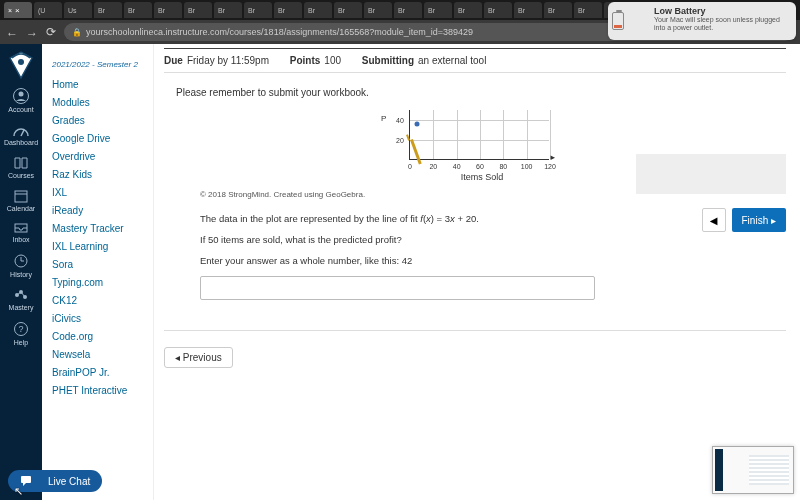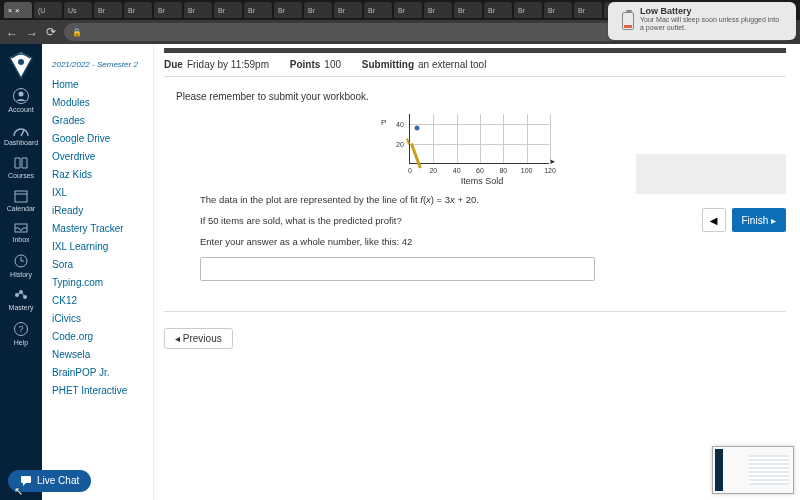--- a/index.html
+++ b/index.html
@@ -10,21 +10,21 @@
   .tab { height: 16px; min-width: 28px; background: #333; margin-right: 2px; display: flex; align-items: center; padding: 0 4px; font-size: 7px; color: #bbb; border-radius: 3px 3px 0 0; overflow: hidden; }
   .tab.active { background: #555; color: #fff; }
   .tab .x { margin-left: 3px; font-size: 8px; cursor: pointer; }
 
   .addrbar { height: 24px; background: #3a3a3a; display: flex; align-items: center; padding: 0 6px; gap: 8px; }
   .navbtn { color: #ccc; font-size: 12px; cursor: pointer; }
   .urlfield { flex: 1; height: 18px; background: #555; border-radius: 9px; display: flex; align-items: center; padding: 0 8px; font-size: 9px; color: #ccc; overflow: hidden; white-space: nowrap; }
   .urlfield .lock { margin-right: 4px; font-size: 8px; }
 
   
-  .notif { position: absolute; top: 2px; right: 4px; width: 188px; height: 38px; background: #e9e9ea; border-radius: 6px; box-shadow: 0 1px 3px rgba(0,0,0,0.2); display: flex; padding: 4px 14px; z-index: 50; }
+  .notif { position: absolute; top: 2px; right: 4px; width: 188px; height: 38px; background: #e9e9ea; border-radius: 6px; box-shadow: 0 1px 3px rgba(0,0,0,0.2); display: flex; padding: 4px 4px; z-index: 50; gap: 24px; }
   .notif-icon { width: 12px; height: 18px; border: 1px solid #888; border-radius: 2px; position: relative; margin-right: 6px; flex-shrink: 0; align-self: center; }
   .notif-icon::before { content:""; position:absolute; top:-3px; left:3px; width:6px; height:2px; background:#888; border-radius:1px; }
   .notif-icon::after { content:""; position:absolute; bottom:1px; left:1px; right:1px; height:3px; background:#d64; }
   .notif-text .t { font-size: 9px; font-weight: 600; color: #333; }
   .notif-text .d { font-size: 7px; color: #555; line-height: 1.1; }
 
   
   .app { display: flex; height: calc(500px - 44px); }
   .globalnav { width: 42px; background: #06213a; display: flex; flex-direction: column; align-items: center; padding-top: 4px; }
   .logo { width: 30px; height: 32px; margin-bottom: 4px; }
@@ -32,21 +32,21 @@
   .gnav-item svg { display:block; margin:0 auto 2px; }
 
   
   .coursenav { width: 112px; background: #fff; border-right: 1px solid #eee; padding: 16px 0 0 10px; overflow-y: auto; }
   .course-label { font-size: 8px; color: #1669a0; font-style: italic; margin-bottom: 6px; }
   .cnav-item { font-size: 10px; color: #006494; padding: 3.5px 0; cursor: pointer; white-space: nowrap; }
 
   
   .main { flex: 1; padding: 4px 14px 0 10px; position: relative; overflow-y: auto; }
   .title { font-size: 20px; font-weight: 300; color: #333; margin-bottom: 6px; }
-  .meta { font-size: 10px; color: #333; border-top: 5px solid #404040; border-bottom: 1px solid #ddd; padding: 6px 0; margin-bottom: 14px; }
+  .meta { font-size: 10px; color: #333; border-top: 1px solid #404040; border-bottom: 1px solid #ddd; padding: 6px 0; margin-bottom: 14px; }
   .meta b { font-weight: 600; margin-right: 4px; }
   .meta span.group { margin-right: 18px; }
   .reminder { font-size: 10px; color: #333; margin: 0 0 12px 12px; }
 
   
   .chart-wrap { margin: 0 auto 8px; width: 160px; position: relative; }
   .axis-y-label { position: absolute; left: -14px; top: 4px; font-size: 8px; color:#333; }
   .chart { position: relative; width: 140px; height: 50px; border-left: 1px solid #333; border-bottom: 1px solid #333; margin-left: 14px; }
   .grid-v { position:absolute; top:0; bottom:0; width:0; border-right:1px solid #ccc; }
   .grid-h { position:absolute; left:0; right:0; height:0; border-top:1px solid #ccc; }
@@ -70,21 +70,21 @@
   .railbtns { position:absolute; right: 14px; top: 164px; display:flex; gap:6px; }
   .pagebtn { width: 24px; height: 24px; background:#fff; border:1px solid #ccc; border-radius:2px; font-size:10px; cursor:pointer; }
   .finishbtn { height: 24px; background:#0d6eb9; color:#fff; border:none; border-radius:2px; font-size:10px; padding: 0 10px; cursor:pointer; }
 
   
   .minimap { position: absolute; right: 6px; bottom: 6px; width: 82px; height: 48px; border: 1px solid #aaa; background: #f9f9f9; box-shadow: 0 0 4px rgba(0,0,0,0.2); }
   .minimap::before { content:""; position:absolute; left:2px; top:2px; bottom:2px; width:8px; background:#0b2b44; }
   .minimap::after { content:""; position:absolute; right:4px; top:8px; width:40px; height:30px; background: repeating-linear-gradient(#e4e9ee, #e4e9ee 2px, #fff 2px, #fff 4px); }
 
   
-  .livechat { position: absolute; left: 8px; bottom: 8px; background: #165a9c; color: #fff; font-size: 10px; padding: 5px 12px; border-radius: 14px; cursor:pointer; display:flex; align-items:flex-start; gap:5px; }
+  .livechat { position: absolute; left: 8px; bottom: 8px; background: #165a9c; color: #fff; font-size: 10px; padding: 5px 12px; border-radius: 14px; cursor:pointer; display:flex; align-items:center; gap:16px; }
   .cursor-arrow { position:absolute; left:14px; bottom:2px; font-size:11px; color:#fff; text-shadow: 0 0 2px #000; }
 </style>
 </head>
 <body>
 
 <div class="tabbar">
   <div class="tab active">
       <span>×</span>
       <span class="x">×</span>
     </div>
@@ -149,20 +149,21 @@
       <span>Br</span>
     </div>
 </div>
 
 <div class="addrbar">
   <span class="navbtn">←</span>
   <span class="navbtn">→</span>
   <span class="navbtn">⟳</span>
   <div class="urlfield">
     <span class="lock">🔒</span>
+    <span>yourschoolonlineca.instructure.com/courses/1818/assignments/165568?module_item_id=389429</span>
   </div>
 </div>
 
 <div class="notif">
   <div class="notif-icon"></div>
   <div class="notif-text">
     <div class="t">Low Battery</div>
     <div class="d">Your Mac will sleep soon unless plugged into a power outlet.</div>
   </div>
 </div>
@@ -288,20 +289,21 @@
           <div class="grid-h" style="top: 10px;"></div>
           <div class="ytick" style="top: 10px;">40</div>
           <div class="arrowx">▸</div>
           <div class="fit-seg" style="left: 0px; top: 30px;"></div>
           <div class="fit-seg2" style="left: 0px; top: 30px;"></div>
           <div class="point" style="left: 7px; bottom: 35px;"></div>
         </div>
       <div class="xaxis-title">Items Sold</div>
     </div>
 
+    <div class="copyright">© 2018 StrongMind. Created using GeoGebra.</div>
 
     <div class="qtext">
       The data in the plot are represented by the line of fit <i>f</i>(<i>x</i>) = 3<i>x</i> + 20.
     </div>
     <div class="qtext">If 50 items are sold, what is the predicted profit?</div>
     <div class="qtext">Enter your answer as a whole number, like this: 42</div>
 
     <input class="answer-input" type="text" style="">
 
     <div class="btm-nav">

